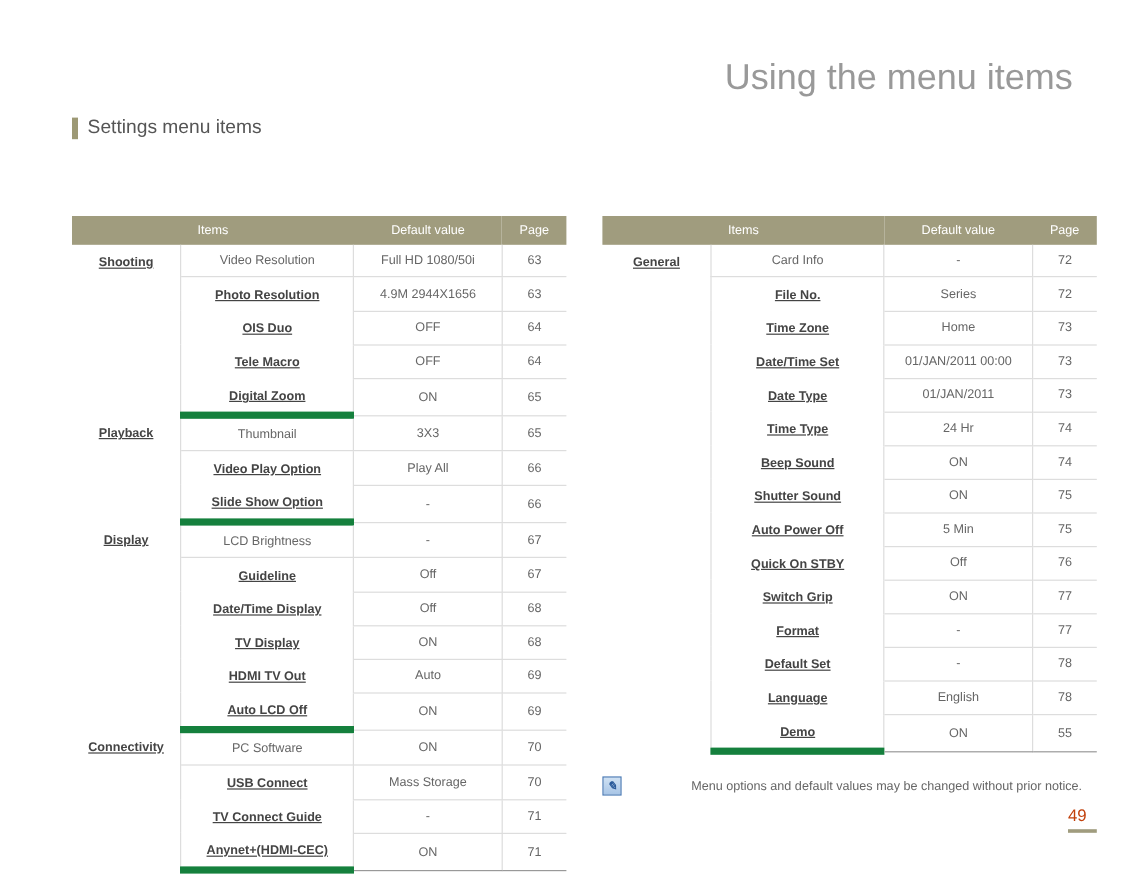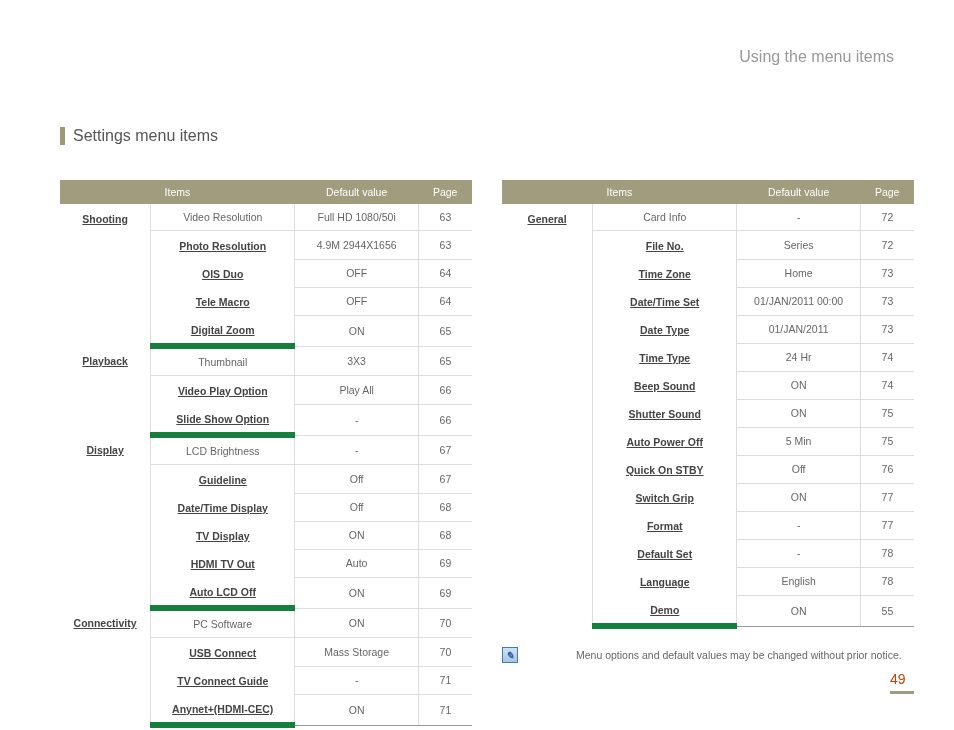--- a/index.html
+++ b/index.html
@@ -8,27 +8,27 @@
     background: #fff;
     width: 954px;
     height: 730px;
     position: relative;
     color: #555;
   }
   .page-title {
     position: absolute;
     top: 48px;
     right: 60px;
-    font-size: 16px;
+    font-size: 30px;
     color: #999;
     font-weight: 300;
   }
   .section-title-wrap {
     position: absolute;
-    top: 127px;
+    top: 98px;
     left: 60px;
     display: flex;
     align-items: center;
   }
   .section-title-bar {
     width: 5px;
     height: 18px;
     background: #9d9975;
     margin-right: 8px;
   }

